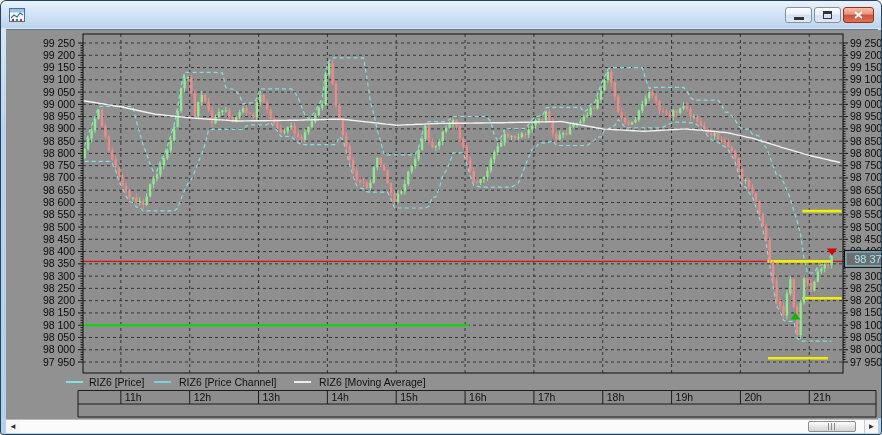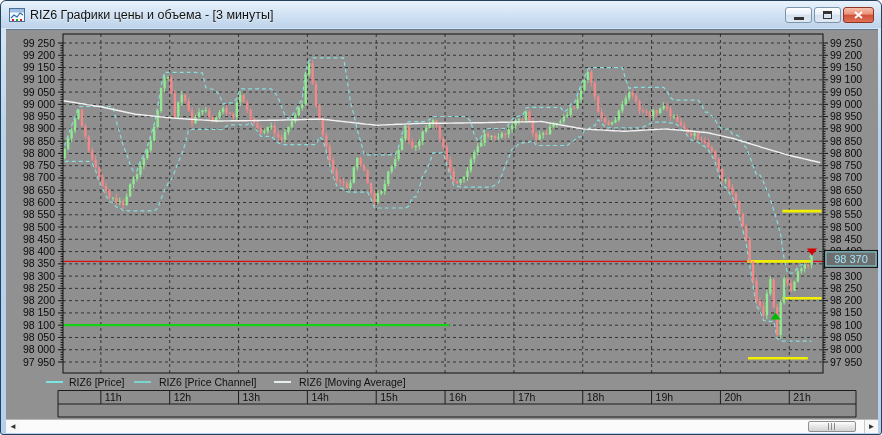--- a/index.html
+++ b/index.html
@@ -25,21 +25,21 @@
     display:flex;align-items:center;justify-content:center;padding:0;cursor:pointer;
   }
   .win-btn.close{
     width:31px;border:1px solid #92331f;
     background:linear-gradient(#f6c0ac,#ea8f76 45%,#d05039 50%,#de7257);
   }
   .glyph-min{display:block;width:10px;height:3px;background:#333;margin-top:7px;}
   .glyph-restore{display:block;width:9px;height:8px;border:1px solid #333;border-top:3px solid #333;background:transparent;}
   .client{
     position:absolute;left:5px;top:28px;width:872px;height:403px;
-    background:#919191;border-top:1px solid #62788e;
+    background:#919191;border-top:1px solid #62788e;padding-left:20px;
   }
   .chart-svg{display:block;}
   svg text{font-family:"Liberation Sans","DejaVu Sans",sans-serif;}
   .hscrollbar{
     position:absolute;left:0;top:389px;width:872px;height:14px;
     display:flex;align-items:stretch;background:#f7f7f7;border-top:1px solid #b8b8b8;
   }
   .sb-arrow{
     width:14px;flex:0 0 auto;display:flex;align-items:center;justify-content:center;
     font-size:8px;color:#333;background:#f7f7f7;cursor:pointer;user-select:none;
@@ -63,21 +63,20 @@
     <span class="title-icon">
       <svg width="16" height="14" viewBox="0 0 16 14">
         <rect x="0.5" y="0.5" width="15" height="13" fill="#f4f8fc" stroke="#4a6f9b"></rect>
         <rect x="1" y="1" width="14" height="3.5" fill="#9fc0e2"></rect>
         <polyline points="2,10 5,7 8,9 11,5 14,7" fill="none" stroke="#2f6fb4" stroke-width="1.2"></polyline>
         <rect x="3" y="11" width="2" height="2" fill="#c23"></rect>
         <rect x="7" y="11" width="2" height="2" fill="#2a2"></rect>
         <rect x="11" y="11" width="2" height="2" fill="#c23"></rect>
       </svg>
     </span>
-    <span class="title-text">RIZ6 Графики цены и объема - [3 минуты]</span>
     <span class="win-buttons">
       <button class="win-btn">
           <span class="glyph-min"></span>
         </button>
       <button class="win-btn">
           <span class="glyph-restore"></span>
         </button>
       <button class="win-btn close">
         <svg width="9" height="8" viewBox="0 0 9 8">
           <path d="M1 1 L8 7 M8 1 L1 7" stroke="#ffffff" stroke-width="1.8" fill="none"></path>

